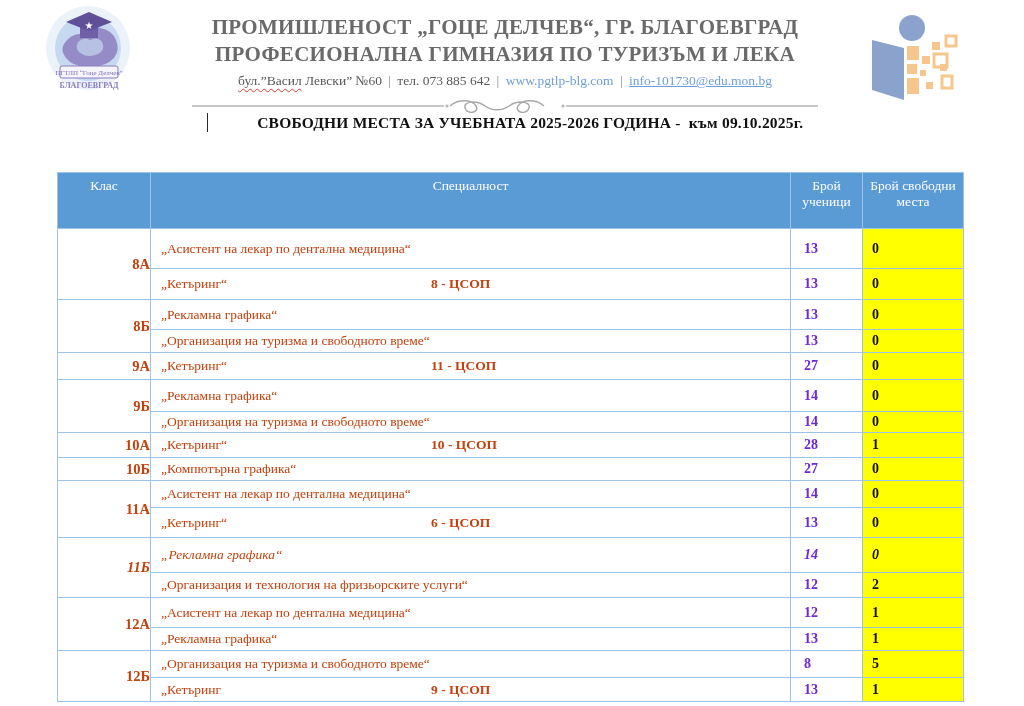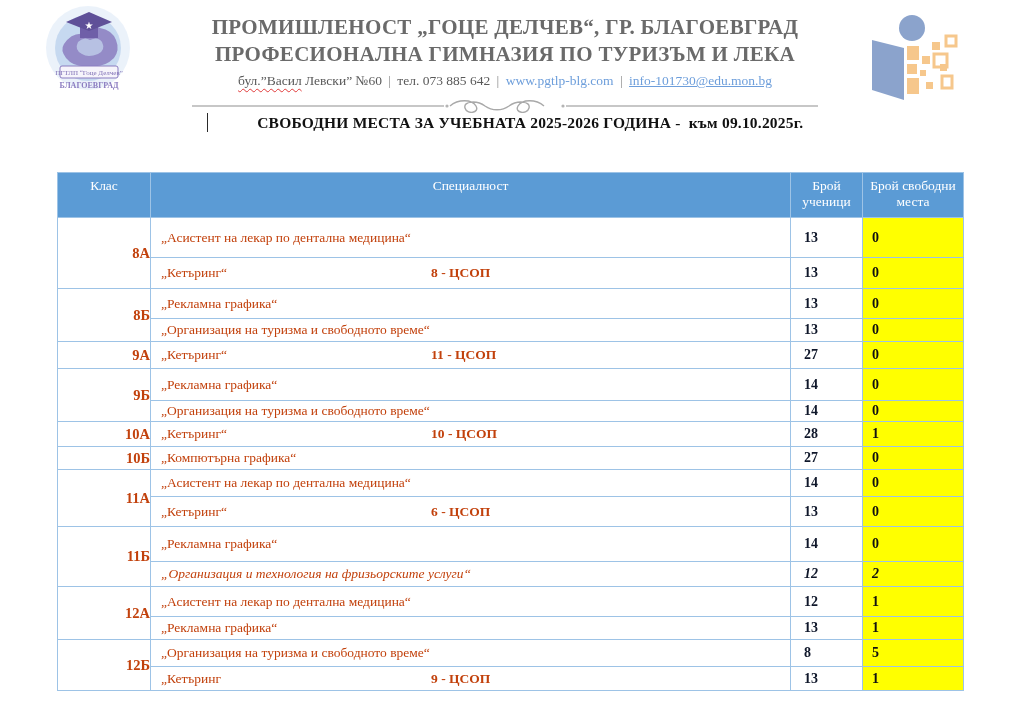--- a/index.html
+++ b/index.html
@@ -32,29 +32,29 @@
   table.vac { position:absolute; left:57px; top:172px; width:906px; border-collapse:collapse; table-layout:fixed; }
   table.vac col.c-klas { width:93px; }
   table.vac col.c-spec { width:640px; }
   table.vac col.c-stud { width:72px; }
   table.vac col.c-free { width:101px; }
 
   table.vac th, table.vac td { border:1px solid #9dc3e6; overflow:hidden; }
 
   thead th {
     background:#5b9bd5; color:#fff; font-weight:normal; font-size:13.5px;
-    vertical-align:top; padding-top:5px; height:45px; text-align:center;
+    vertical-align:top; padding-top:5px; height:56px; text-align:center;
     border-color:#7fb0de;
     margin-left:20px;
   }
 
   td.klas { text-align:right; font-weight:bold; font-size:14.5px; color:#c2410c; }
   td.spec { position:relative; padding-left:10px; font-size:13.5px; color:#c2410c; vertical-align:middle; }
   td.spec .csop { position:absolute; left:280px; top:50%; transform:translateY(-50%); font-weight:bold; }
-  td.stud { font-weight:bold; font-size:14px; color:#0f172a; padding-left:13px; }
+  td.stud { font-weight:bold; font-size:14px; color:#6d28d9; padding-left:13px; }
   td.free { background:#ffff00; font-weight:bold; font-size:14px; color:#111; padding-left:9px; }
 </style>
 </head>
 <body>
 
 <div class="page">
 
   <div class="logo-left">
     <svg width="124" height="104" viewBox="0 0 124 104">
       <circle cx="62" cy="44" r="42" fill="#dbe7f6" opacity="0.55"></circle>
@@ -190,27 +190,27 @@
           <td class="klas" rowspan="2">11А</td>
           <td class="spec"><span>„Асистент на лекар по дентална медицина“</span></td>
           <td class="stud">14</td>
           <td class="free">0</td>
         </tr>
         <tr style="height: 30px;">
           <td class="spec"><span>„Кетъринг“</span><span class="csop">6 - ЦСОП</span></td>
           <td class="stud">13</td>
           <td class="free">0</td>
         </tr>
-        <tr style="height: 35px;">
+        <tr style="height: 35px; font-style: italic;">
           <td class="klas" rowspan="2">11Б</td>
           <td class="spec"><span>„Рекламна графика“</span></td>
           <td class="stud">14</td>
           <td class="free">0</td>
         </tr>
-        <tr style="height: 25px; font-style: italic;">
+        <tr style="height: 25px;">
           <td class="spec"><span>„Организация и технология на фризьорските услуги“</span></td>
           <td class="stud">12</td>
           <td class="free">2</td>
         </tr>
         <tr style="height: 30px;">
           <td class="klas" rowspan="2">12А</td>
           <td class="spec"><span>„Асистент на лекар по дентална медицина“</span></td>
           <td class="stud">12</td>
           <td class="free">1</td>
         </tr>

